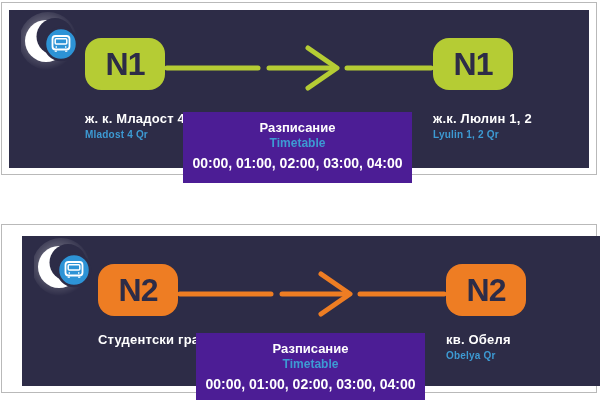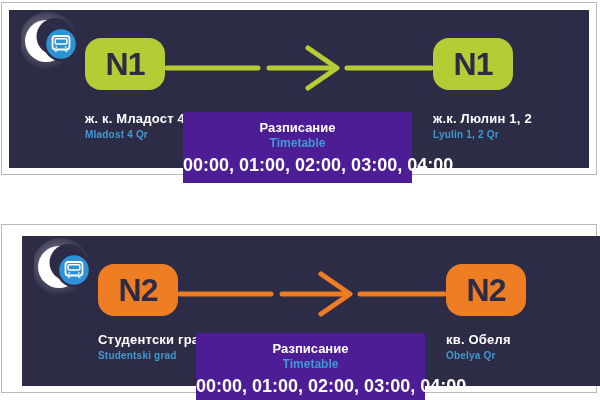--- a/index.html
+++ b/index.html
@@ -35,21 +35,21 @@
   #card-2 .station { top:96px; }
   .station-name { font-size:13px; font-weight:700; color:#ffffff; letter-spacing:.2px; }
   .station-sub  { font-size:10px; font-weight:700; color:#3d9ad3; margin-top:3px;
     letter-spacing:.2px; }
 
   .panel { position:absolute; left:174px; top:86px; width:229px; height:71px;
     background:#4c1d95; text-align:center; padding-top:8px;margin-top:16px; }
   #card-2 .panel { top:81px; height:68px; }
   .tt-label { font-size:13px; font-weight:700; color:#ffffff; }
   .tt-sub   { font-size:12px; font-weight:700; color:#3d9ad3; margin-top:1px; }
-  .tt-times { font-size:18px; font-weight:700; color:#ffffff; margin-top:5px;
+  .tt-times { font-size:14px; font-weight:700; color:#ffffff; margin-top:5px;
     white-space:nowrap; }
 </style>
 </head>
 <body>
 
 <div class="cell" id="cell-1">
   <div class="card" id="card-1" style="--accent: #b5cc34;">
 
     <svg class="logo" viewBox="0 0 62 62">
       <defs>
@@ -131,21 +131,20 @@
       <line x1="2" y1="30" x2="93" y2="30"></line>
       <line x1="104" y1="30" x2="167" y2="30"></line>
       <polyline points="143,10 172,30 143,50"></polyline>
       <line x1="182" y1="30" x2="266" y2="30"></line>
     </svg>
 
     <div class="badge badge-right">N2</div>
 
     <div class="station station-left">
       <div class="station-name">Студентски град</div>
-      <div class="station-sub">Studentski grad</div>
     </div>
 
     <div class="panel">
       <div class="tt-label">Разписание</div>
       <div class="tt-sub">Timetable</div>
       <div class="tt-times">00:00, 01:00, 02:00, 03:00, 04:00</div>
     </div>
 
     <div class="station station-right">
       <div class="station-name">кв. Обеля</div>

